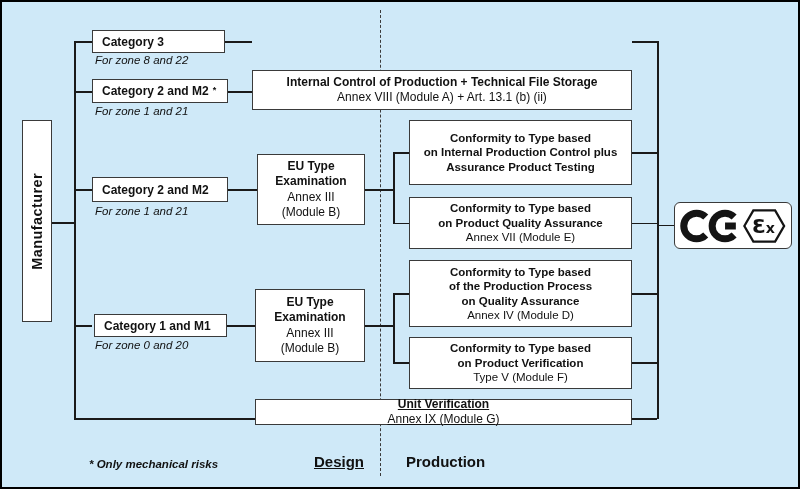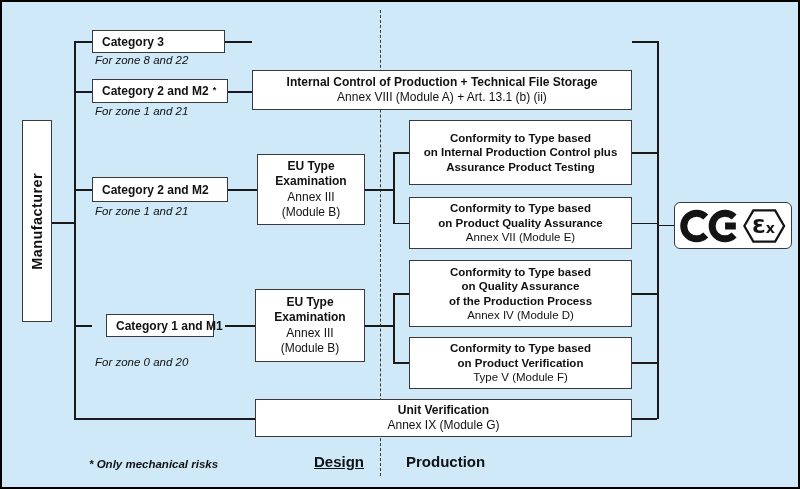--- a/index.html
+++ b/index.html
@@ -107,25 +107,25 @@
       <sup>*</sup>
   </div>
   <div class="zone" style="left:93px; top:103px;">For zone 1 and 21</div>
 
   <div class="box cat" style="left:90px; top:175px; width:136px; height:25px;">
     <span>Category 2 and M2</span>
       <sup></sup>
   </div>
   <div class="zone" style="left:93px; top:203px;">For zone 1 and 21</div>
 
-  <div class="box cat" style="left:104px; top:312px; width:108px; height:23px;">
+  <div class="box cat" style="left:92px; top:312px; width:133px; height:23px;">
     <span>Category 1 and M1</span>
       <sup></sup>
   </div>
-  <div class="zone" style="left:93px; top:354px;">For zone 0 and 20</div>
+  <div class="zone" style="left:93px; top:337px;">For zone 0 and 20</div>
 
   <div class="box center fs12" style="left:250px; top:68px; width:380px; height:40px;">
     <span class="t">Internal Control of Production + Technical File Storage</span>
     <span class="s">Annex VIII (Module A) + Art. 13.1 (b) (ii)</span>
   </div>
 
   <div class="box center fs12" style="left:255px; top:152px; width:108px; height:71px;">
     <span class="t">EU Type</span>
     <span class="t">Examination</span>
     <span class="s">Annex III</span>
@@ -143,31 +143,31 @@
     <span class="t">on Internal Production Control plus</span>
     <span class="t">Assurance Product Testing</span>
   </div>
   <div class="box center fs11" style="left:407px; top:195px; width:223px; height:52px;">
     <span class="t">Conformity to Type based</span>
     <span class="t">on Product Quality Assurance</span>
     <span class="s">Annex VII (Module E)</span>
   </div>
   <div class="box center fs11" style="left:407px; top:258px; width:223px; height:67px;">
     <span class="t">Conformity to Type based</span>
+    <span class="t">of the Production Process</span>
     <span class="t">on Quality Assurance</span>
-    <span class="t">of the Production Process</span>
     <span class="s">Annex IV (Module D)</span>
   </div>
   <div class="box center fs11" style="left:407px; top:335px; width:223px; height:52px;">
     <span class="t">Conformity to Type based</span>
     <span class="t">on Product Verification</span>
     <span class="s">Type V (Module F)</span>
   </div>
 
-  <div class="box center fs12" style="left:253px; top:397px; width:377px; height:38px;">
+  <div class="box center fs12" style="left:253px; top:397px; width:377px; height:26px;text-decoration:underline;">
     <span class="t">Unit Verification</span>
     <span class="s">Annex IX (Module G)</span>
   </div>
 
   <div class="box cebox" style="left:672px; top:200px; width:118px; height:47px;">
     <svg width="106" height="38" viewBox="0 0 112 40">
       <path d="M 27.2 10.4 A 13.6 13.6 0 1 0 27.2 29.6" fill="none" stroke="#141414" stroke-width="7.4"></path>
       <path d="M 57.2 10.4 A 13.6 13.6 0 1 0 57.2 29.6" fill="none" stroke="#141414" stroke-width="7.4"></path>
       <line x1="47.6" y1="20" x2="59" y2="20" stroke="#141414" stroke-width="7.4"></line>
       <polygon points="68,20 77.5,3.5 100.5,3.5 110,20 100.5,36.5 77.5,36.5" fill="none" stroke="#141414" stroke-width="2.4"></polygon>

